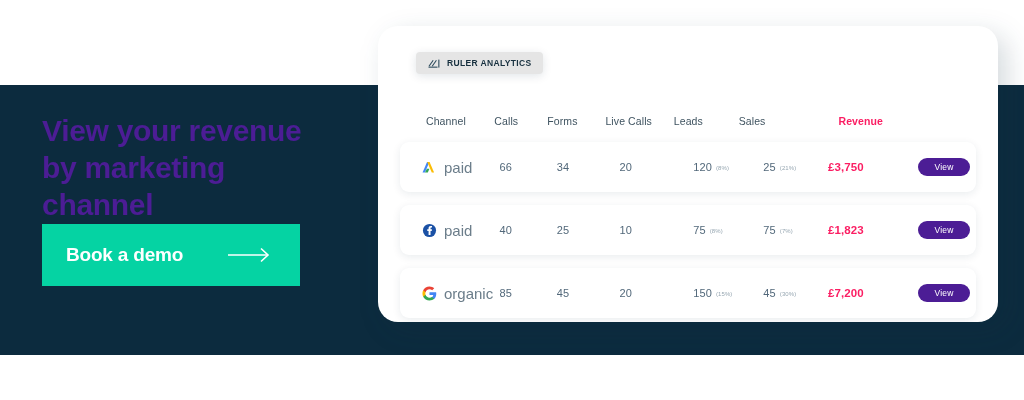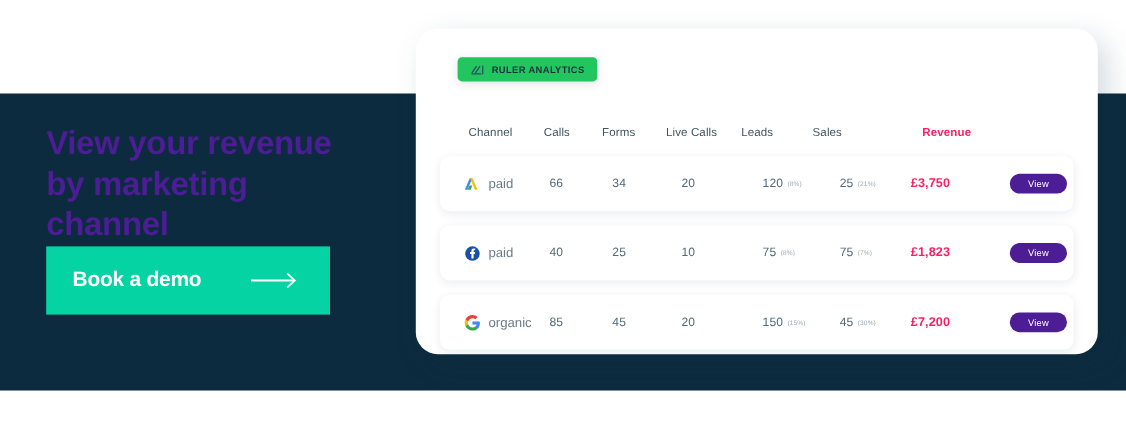--- a/index.html
+++ b/index.html
@@ -90,21 +90,21 @@
     overflow: hidden;
   }
 
   
   .logo-pill {
     position: absolute;
     left: 38px;
     top: 26px;
     height: 22px;
     padding: 0 12px;
-    background: #22c55e;
+    background: #e5e5e5;
     border-radius: 4px;
     box-shadow: 0 2px 10px rgba(12, 43, 62, 0.12);
     display: flex;
     align-items: center;
     gap: 6px;
   }
   .logo-mark {
     line-height: 0;
   }
   .logo-text {
@@ -190,21 +190,21 @@
   .channel-icon {
     width: 15px;
     height: 15px;
     display: flex;
     align-items: center;
     justify-content: center;
     line-height: 0;
     flex: 0 0 auto;
   }
   .channel-label {
-    font-size: 12px;
+    font-size: 15px;
     color: #6b7d8a;
   }
 
   .view-button {
     width: 52px;
     height: 18px;
     background: #4c1d95;
     border: none;
     border-radius: 10px;
     color: #ffffff;

